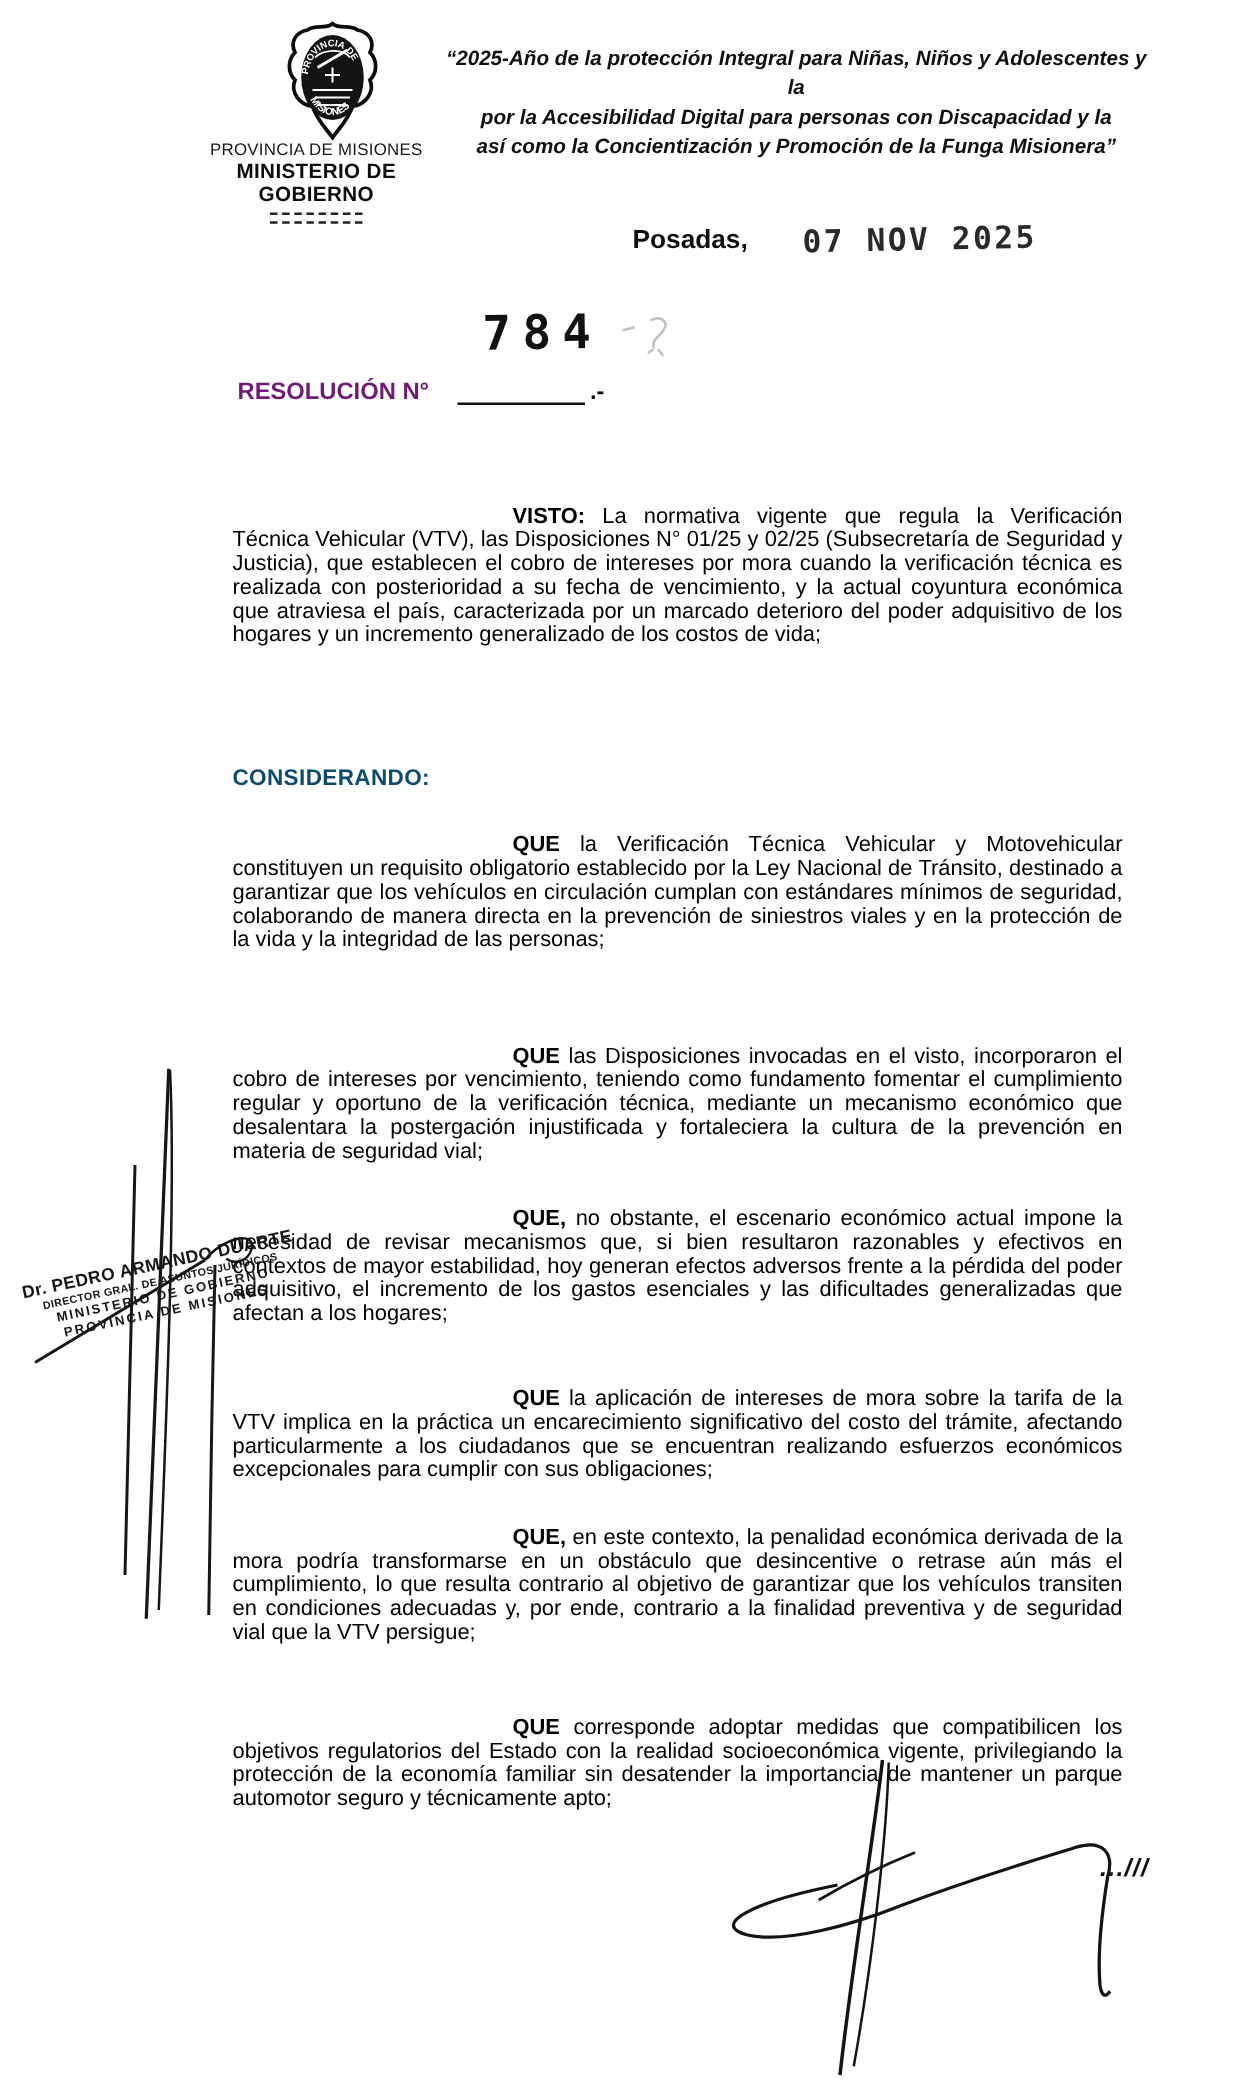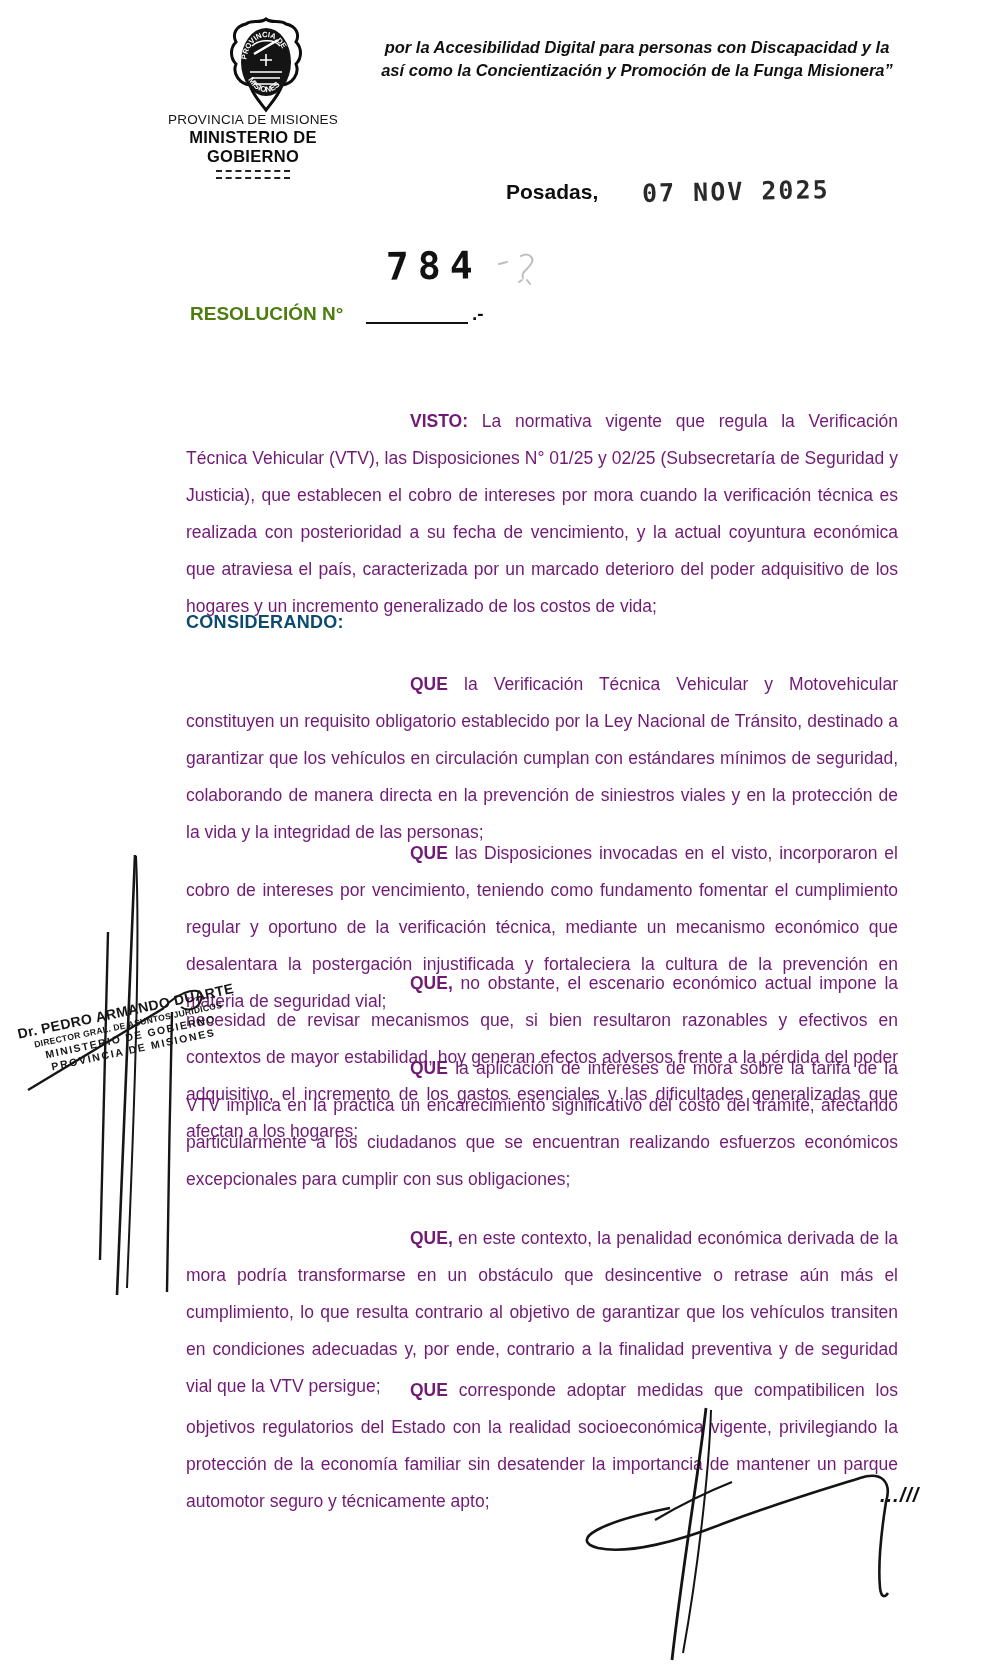--- a/index.html
+++ b/index.html
@@ -31,29 +31,29 @@
     font-size:25px;letter-spacing:2px;color:#171717;
     transform:rotate(-1.2deg);opacity:.92;
   }
   
   .res-number{
     position:absolute;left:386px;top:244px;
     font-family:"DejaVu Sans Mono",monospace;font-weight:bold;
     font-size:38px;letter-spacing:9px;color:#121212;
     transform:rotate(-1deg);
   }
-  .res-label{position:absolute;left:190px;top:303px;font-size:19px;font-weight:bold;color:#4d7c0f;}
+  .res-label{position:absolute;left:190px;top:303px;font-size:19px;font-weight:bold;color:#701a75;}
   .res-underline{position:absolute;left:366px;top:304px;width:102px;height:18px;border-bottom:2px solid #111;}
   .res-suffix{position:absolute;left:472px;top:303px;font-size:19px;font-weight:bold;color:#0d0d0d;}
   .smudge{position:absolute;left:497px;top:250px;opacity:.55;}
   
   .para{
     position:absolute;left:186px;width:712px;
-    font-size:17.5px;line-height:37px;
-    text-align:justify;text-indent:224px;color:#701a75;
+    font-size:17.5px;line-height:19px;
+    text-align:justify;text-indent:224px;color:#000000;
   }
   .para .lead{font-weight:bold;}
   .heading{
     position:absolute;left:186px;width:712px;
     font-size:18px;font-weight:bold;letter-spacing:.3px;color:#0c4a6e;
   }
   
   .stamp-left{
     position:absolute;left:16px;top:1026px;width:220px;
     transform:rotate(-12deg);transform-origin:left top;
@@ -100,20 +100,21 @@
     <path d="M36,44 L48,44 M42,38 L42,50" stroke="#fff" stroke-width="1.6"></path>
   </svg>
 
   <div class="org-block">
     <div class="org-small">PROVINCIA DE MISIONES</div>
     <div class="org-bold">MINISTERIO DE GOBIERNO</div>
     <div class="org-dashes"></div>
   </div>
 
   <div class="legend">
+    <div>“2025-Año de la protección Integral para Niñas, Niños y Adolescentes y la</div>
     <div>por la Accesibilidad Digital para personas con Discapacidad y la</div>
     <div>así como la Concientización y Promoción de la Funga Misionera”</div>
   </div>
 
   <div class="city">Posadas,</div>
   <div class="date-stamp">07 NOV 2025</div>
 
   <div class="res-number">784</div>
   <svg class="smudge" width="40" height="42" viewBox="0 0 40 42">
     <path d="M2,14 L10,12 M24,6 C32,2 38,8 34,14 C30,20 24,22 26,28 M30,30 L33,34 M22,32 L25,30" stroke="#8a8a8a" stroke-width="2" fill="none" stroke-linecap="round"></path>
@@ -125,21 +126,21 @@
   <p class="para" style="top:385px;"><span class="lead">VISTO:</span> <span>La normativa vigente que regula la Verificación Técnica Vehicular (VTV), las Disposiciones N° 01/25 y 02/25 (Subsecretaría de Seguridad y Justicia), que establecen el cobro de intereses por mora cuando la verificación técnica es realizada con posterioridad a su fecha de vencimiento, y la actual coyuntura económica que atraviesa el país, caracterizada por un marcado deterioro del poder adquisitivo de los hogares y un incremento generalizado de los costos de vida;</span></p>
 
   <div class="heading" style="top:612px;">CONSIDERANDO:</div>
 
   <p class="para" style="top:648px;"><span class="lead">QUE</span> <span>la Verificación Técnica Vehicular y Motovehicular constituyen un requisito obligatorio establecido por la Ley Nacional de Tránsito, destinado a garantizar que los vehículos en circulación cumplan con estándares mínimos de seguridad, colaborando de manera directa en la prevención de siniestros viales y en la protección de la vida y la integridad de las personas;</span></p>
 
   <p class="para" style="top:817px;"><span class="lead">QUE</span> <span>las Disposiciones invocadas en el visto, incorporaron el cobro de intereses por vencimiento, teniendo como fundamento fomentar el cumplimiento regular y oportuno de la verificación técnica, mediante un mecanismo económico que desalentara la postergación injustificada y fortaleciera la cultura de la prevención en materia de seguridad vial;</span></p>
 
   <p class="para" style="top:947px;"><span class="lead">QUE,</span> <span>no obstante, el escenario económico actual impone la necesidad de revisar mecanismos que, si bien resultaron razonables y efectivos en contextos de mayor estabilidad, hoy generan efectos adversos frente a la pérdida del poder adquisitivo, el incremento de los gastos esenciales y las dificultades generalizadas que afectan a los hogares;</span></p>
 
-  <p class="para" style="top:1032px;"><span class="lead">QUE</span> <span>la aplicación de intereses de mora sobre la tarifa de la VTV implica en la práctica un encarecimiento significativo del costo del trámite, afectando particularmente a los ciudadanos que se encuentran realizando esfuerzos económicos excepcionales para cumplir con sus obligaciones;</span></p>
+  <p class="para" style="top:1091px;"><span class="lead">QUE</span> <span>la aplicación de intereses de mora sobre la tarifa de la VTV implica en la práctica un encarecimiento significativo del costo del trámite, afectando particularmente a los ciudadanos que se encuentran realizando esfuerzos económicos excepcionales para cumplir con sus obligaciones;</span></p>
 
   <p class="para" style="top:1202px;"><span class="lead">QUE,</span> <span>en este contexto, la penalidad económica derivada de la mora podría transformarse en un obstáculo que desincentive o retrase aún más el cumplimiento, lo que resulta contrario al objetivo de garantizar que los vehículos transiten en condiciones adecuadas y, por ende, contrario a la finalidad preventiva y de seguridad vial que la VTV persigue;</span></p>
 
   <p class="para" style="top:1354px;"><span class="lead">QUE</span> <span>corresponde adoptar medidas que compatibilicen los objetivos regulatorios del Estado con la realidad socioeconómica vigente, privilegiando la protección de la economía familiar sin desatender la importancia de mantener un parque automotor seguro y técnicamente apto;</span></p>
 
   <svg class="sig" style="left:20px;top:840px;" width="220" height="470" viewBox="0 0 220 470">
     <path d="M115,15 C111,120 102,330 97,455" stroke="#161616" stroke-width="2.6" fill="none"></path>
     <path d="M116,16 C121,120 112,320 107,448" stroke="#161616" stroke-width="2" fill="none"></path>
     <path d="M88,92 C86,180 82,300 80,420" stroke="#161616" stroke-width="2.4" fill="none"></path>
     <path d="M152,172 C150,260 148,370 147,452" stroke="#161616" stroke-width="2.4" fill="none"></path>

